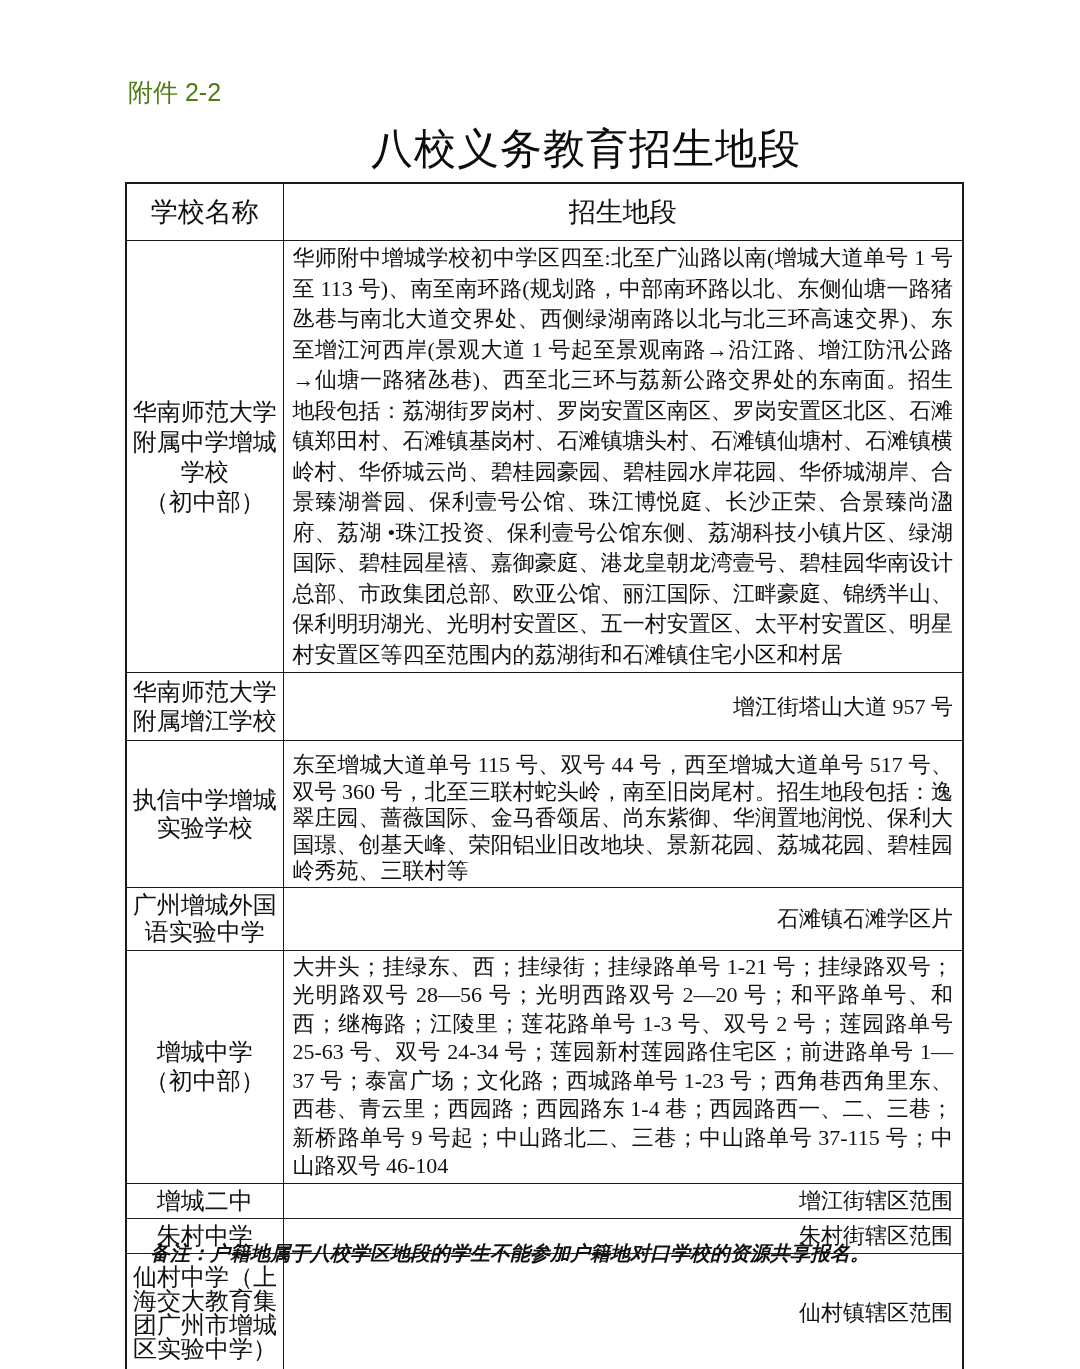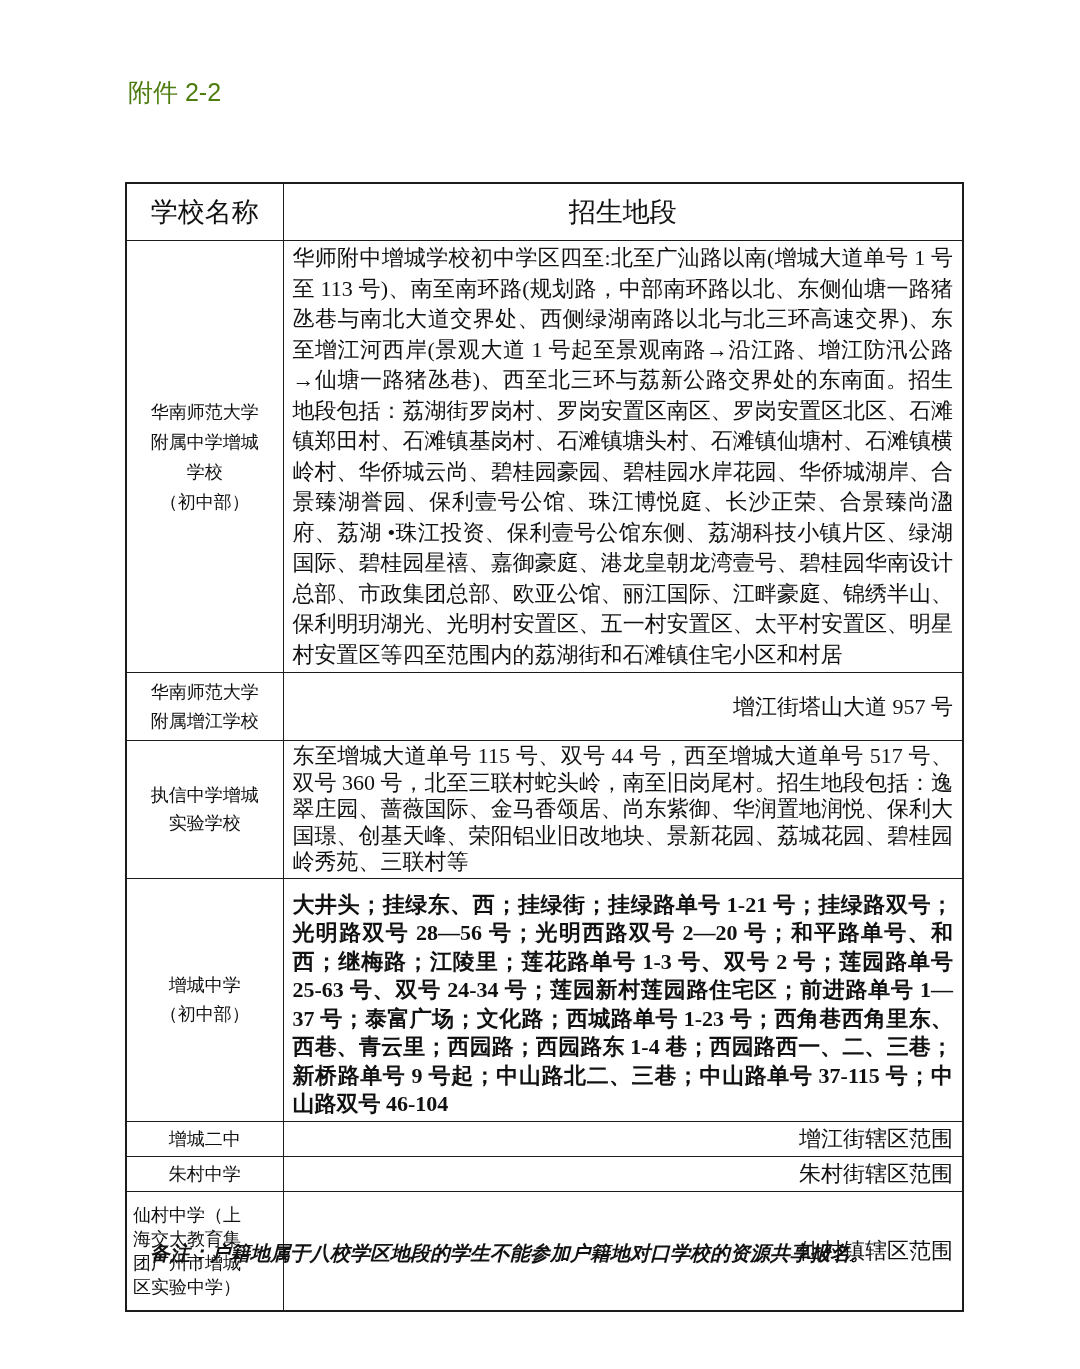--- a/index.html
+++ b/index.html
@@ -53,21 +53,21 @@
   }
   .doc-table th {
     font-family: "Liberation Sans", sans-serif;
     font-weight: normal;
     font-size: 27px;
     height: 54px;
     text-align: center;
     vertical-align: middle;
   }
   td.school {
-    font-size: 18px;
+    font-size: 24px;
     line-height: 30px;
     text-align: center;
     vertical-align: middle;
     white-space: pre-line;
     padding: 2px 4px;
   }
   td.district {
     font-size: 22px;
     padding: 2px 9px;
   }
@@ -78,26 +78,26 @@
   td.district.long {
     text-align: justify;
     text-justify: inter-ideograph;
     vertical-align: top;
   }
   
   tr.row-1 td { height: 400px; }
   tr.row-1 td.district { line-height: 30.5px; }
   tr.row-2 td { height: 63px; }
   tr.row-3 td { height: 132px; }
-  tr.row-3 td.district { line-height: 26.5px; padding-top: 2px; }
+  tr.row-3 td.district { line-height: 26.5px; padding-top: 11px; }
   tr.row-3 td.school { line-height: 28px; }
   tr.row-4 td { height: 58px; }
   tr.row-4 td.school { line-height: 27px; }
   tr.row-5 td { height: 200px; }
-  tr.row-5 td.district { line-height: 28.5px; padding-top: 12px; font-weight: bold; }
+  tr.row-5 td.district { line-height: 28.5px; padding-top: 2px; }
   tr.row-6 td { height: 29px; }
   tr.row-7 td { height: 30px; }
   tr.row-8 td { height: 114px; }
   tr.row-8 td.school { line-height: 24px; text-align: left; padding-left: 6px; }
   tr.row-2 td.school, tr.row-5 td.school { line-height: 29px; }
   .doc-note {
     position: absolute;
     left: 150px; top: 1240px;
     width: 800px;
     font-family: "Liberation Serif", serif;
@@ -108,20 +108,21 @@
     white-space: nowrap;
   }
 </style>
 </head>
 <body>
 
 <div class="page">
 
   <div class="attachment-label">附件 2-2</div>
 
+  <div class="doc-title">八校义务教育招生地段</div>
 
   <table class="doc-table">
     <colgroup>
       <col class="c-school">
       <col class="c-district">
     </colgroup>
     <tbody>
         <tr class="header-row">
       <th>学校名称</th>
       <th>招生地段</th>
@@ -135,20 +136,25 @@
     </tr>
     <tr class="row-2">
       <td class="school">华南师范大学
 附属增江学校</td>
       <td class="district center">增江街塔山大道 957 号</td>
     </tr>
     <tr class="row-3">
       <td class="school">执信中学增城
 实验学校</td>
       <td class="district long">东至增城大道单号 115 号、双号 44 号，西至增城大道单号 517 号、双号 360 号，北至三联村蛇头岭，南至旧岗尾村。招生地段包括：逸翠庄园、蔷薇国际、金马香颂居、尚东紫御、华润置地润悦、保利大国璟、创基天峰、荣阳铝业旧改地块、景新花园、荔城花园、碧桂园岭秀苑、三联村等</td>
+    </tr>
+    <tr class="row-4">
+      <td class="school">广州增城外国
+语实验中学</td>
+      <td class="district center">石滩镇石滩学区片</td>
     </tr>
     <tr class="row-5">
       <td class="school">增城中学
 （初中部）</td>
       <td class="district long">大井头；挂绿东、西；挂绿街；挂绿路单号 1-21 号；挂绿路双号；光明路双号 28—56 号；光明西路双号 2—20 号；和平路单号、和西；继梅路；江陵里；莲花路单号 1-3 号、双号 2 号；莲园路单号 25-63 号、双号 24-34 号；莲园新村莲园路住宅区；前进路单号 1—37 号；泰富广场；文化路；西城路单号 1-23 号；西角巷西角里东、西巷、青云里；西园路；西园路东 1-4 巷；西园路西一、二、三巷；新桥路单号 9 号起；中山路北二、三巷；中山路单号 37-115 号；中山路双号 46-104</td>
     </tr>
     <tr class="row-6">
       <td class="school">增城二中</td>
       <td class="district center">增江街辖区范围</td>
     </tr>

